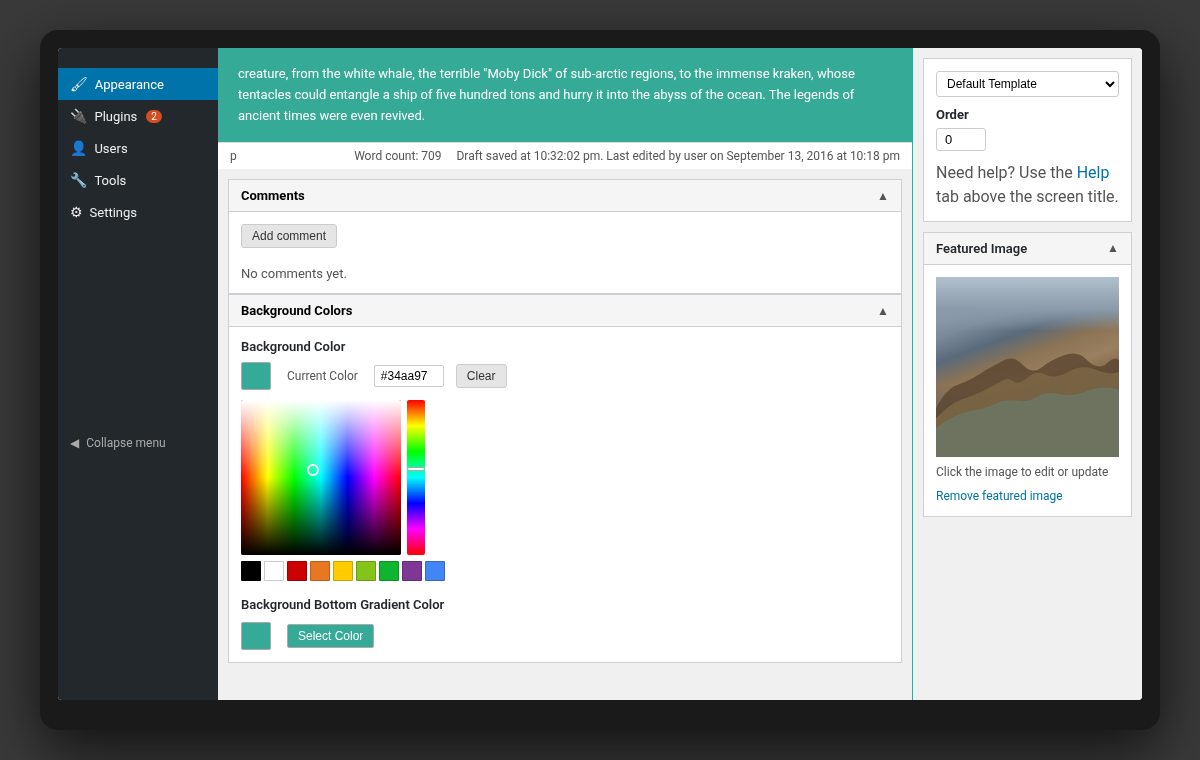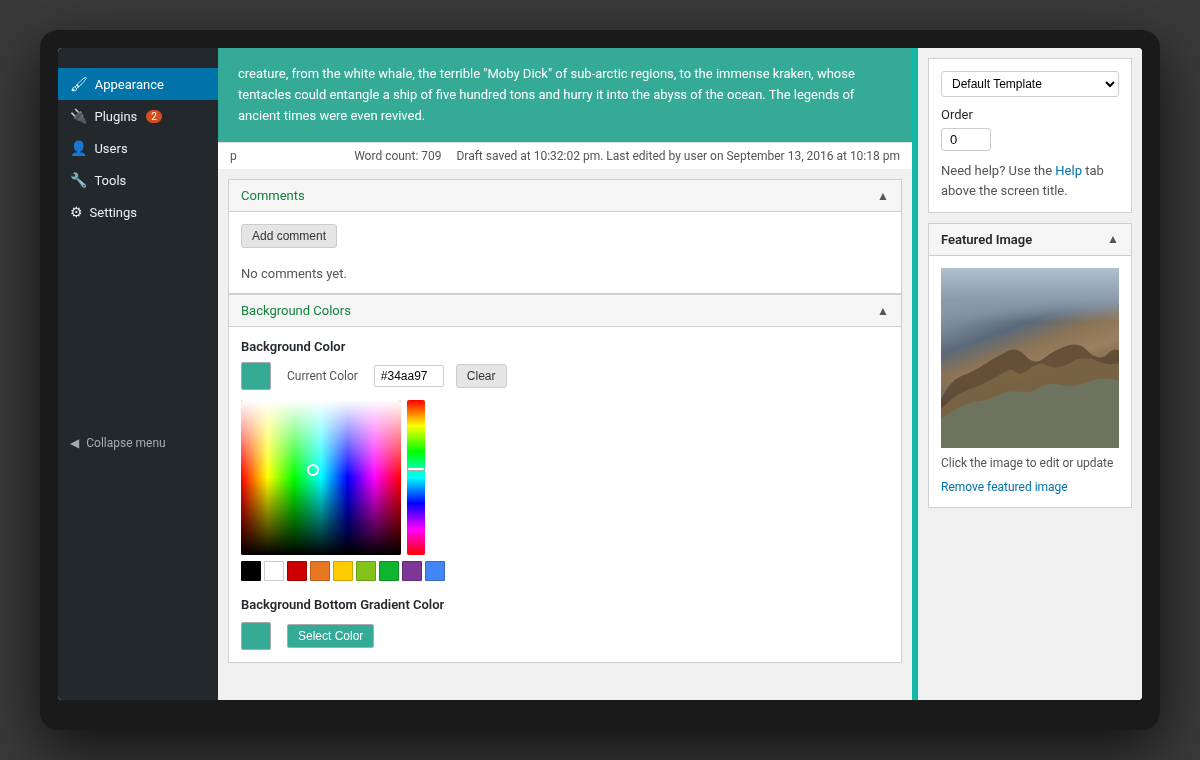--- a/index.html
+++ b/index.html
@@ -110,22 +110,22 @@
     .meta-box-header {
       background: #f5f5f5;
       border-bottom: 1px solid #ccd0d4;
       padding: 8px 12px;
       display: flex;
       justify-content: space-between;
       align-items: center;
     }
     .meta-box-header h3 {
       font-size: 13px;
-      font-weight: 400;
-      color: #15803d;
+      font-weight: 700;
+      color: #000000;
     }
     .meta-box-content {
       padding: 12px;
     }
     .btn {
       background: #e5e5e5;
       border: 1px solid #ccc;
       border-radius: 3px;
       padding: 4px 10px;
       font-size: 12px;
@@ -243,21 +243,21 @@
     }
     .rainbow-black {
       position: absolute;
       inset: 0;
       background: linear-gradient(to bottom, transparent 50%, rgba(0,0,0,1) 100%);
     }
     
     .right-sidebar {
       width: 230px;
       background: #f0f0f1;
-      border-left: 6px solid #14b8a6;
+      border-left: 1px solid #14b8a6;
       padding: 10px;
       overflow-y: auto;
       flex-shrink: 0;
     }
     .right-box {
       background: #fff;
       border: 1px solid #ccd0d4;
       margin-bottom: 10px;
     }
     .right-box-header {
@@ -277,35 +277,35 @@
       width: 100%;
       padding: 4px 6px;
       font-size: 12px;
       border: 1px solid #ccc;
       border-radius: 3px;
       background: #fff;
       margin-bottom: 10px;
     }
     .order-label {
       font-size: 13px;
-      font-weight: 400;
+      font-weight: 700;
       margin-bottom: 6px;
       color: #23282d;
       display: block;
     }
     .order-input {
       border: 1px solid #ccc;
       border-radius: 3px;
       padding: 3px 8px;
       font-size: 13px;
       width: 50px;
       margin-bottom: 10px;
     }
     .help-text {
-      font-size: 13px;
+      font-size: 16px;
       color: #555;
       line-height: 1.5;
     }
     .help-text a { color: #0073aa; text-decoration: none; }
     .featured-image-box {}
     .rocky-image {
       width: 100%;
       height: 180px;
       background: linear-gradient(
         160deg,

